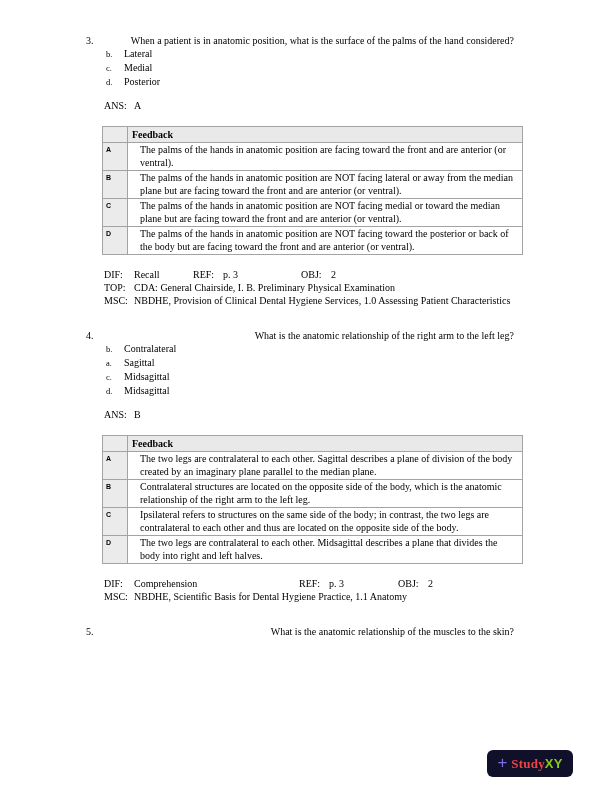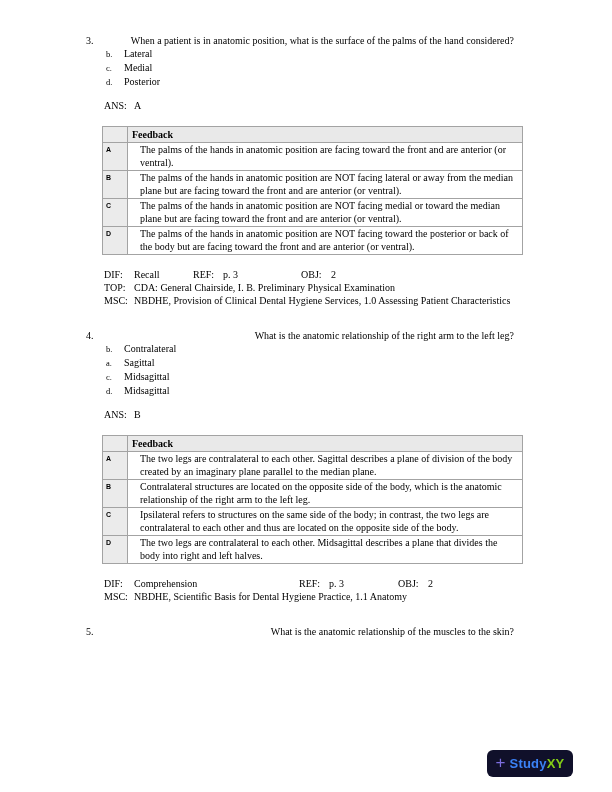--- a/index.html
+++ b/index.html
@@ -40,21 +40,21 @@
   .g-q4-1 { width:195px; } .g-q4-2 { width:99px; }
 
   .brand {
     position:absolute; top:750px; right:39px;
     width:86px; height:27px; background:#10102a; border-radius:6px;
     display:flex; align-items:center; justify-content:center; gap:4px;
     font-family:"Liberation Sans", sans-serif;
   }
   .brand-plus { color:#7d6ee0; font-size:17px; font-weight:400; line-height:1; margin-top:-2px; }
   .brand-name { font-weight:bold; font-size:13px; letter-spacing:0.2px; }
-  .brand-study { color:#3b82f6; }
+  .brand-study { color:#ef4444;font-family:Liberation Serif, serif; }
   .brand-xy { color:#84cc16; }
 </style>
 </head>
 <body>
 
 <div class="page">
   <div class="content">
 
     <div class="question">
       <span class="qnum">3.</span>

